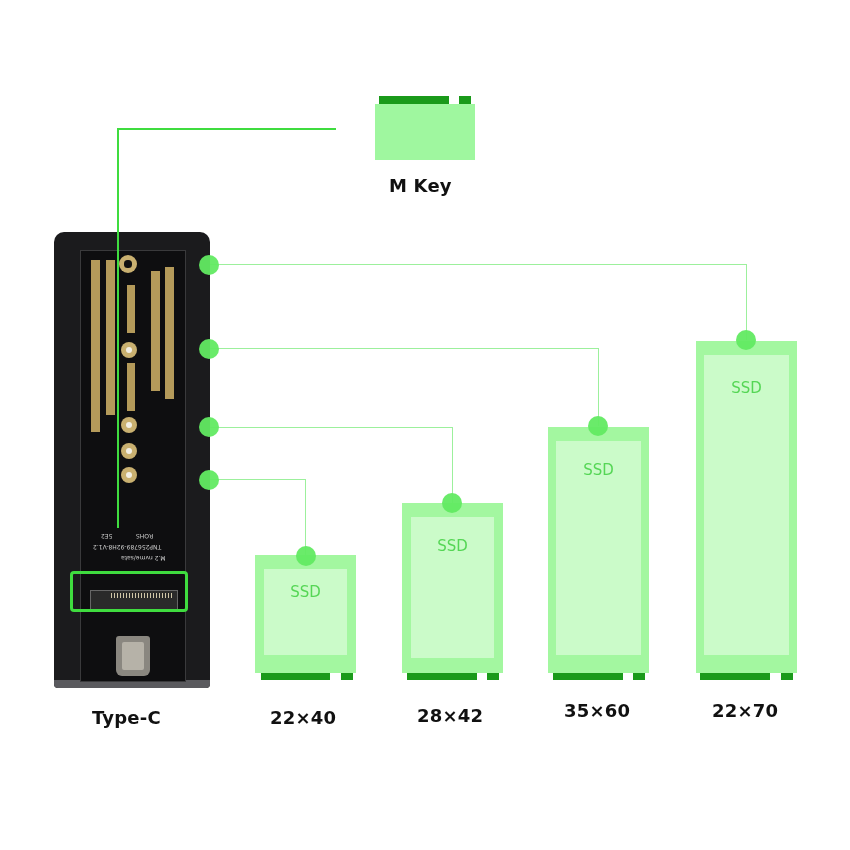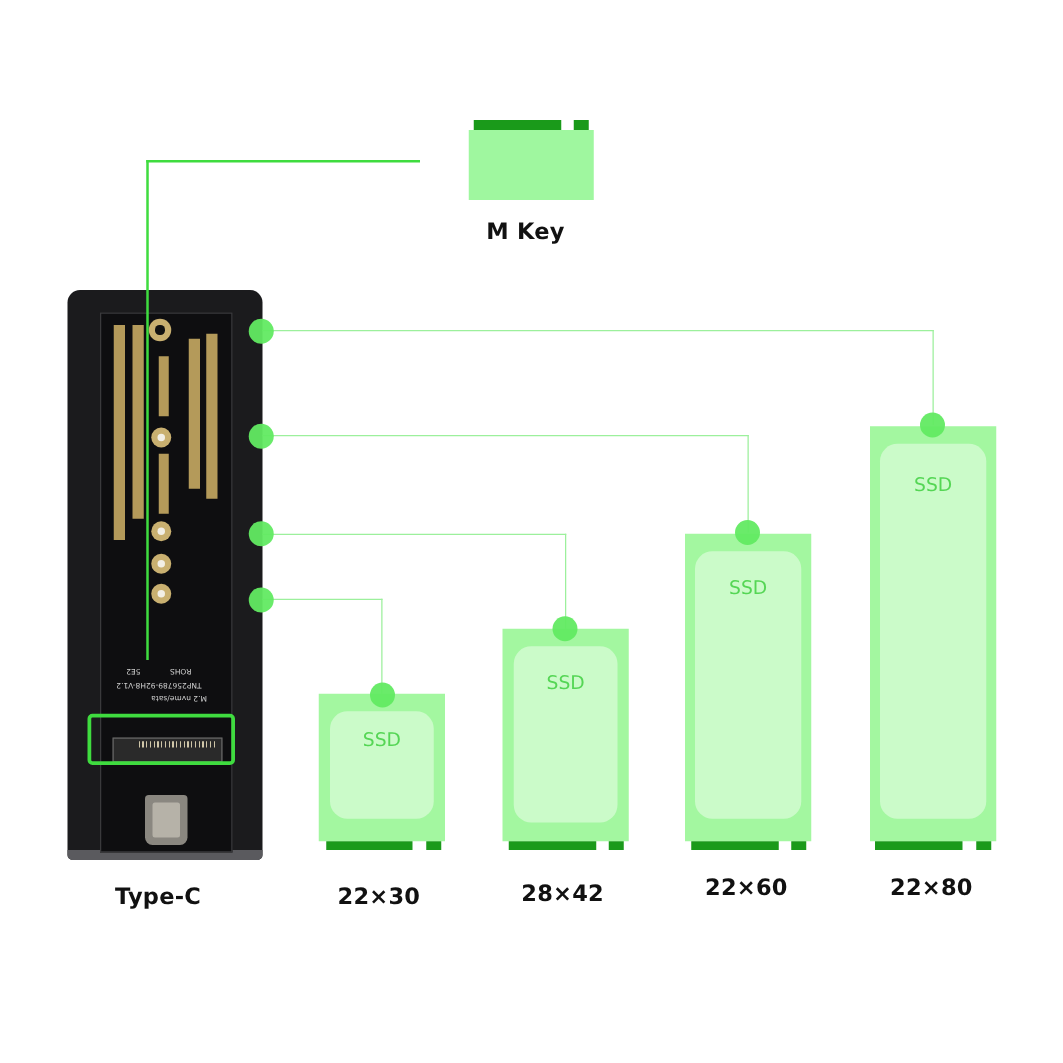--- a/index.html
+++ b/index.html
@@ -2,21 +2,21 @@
 <html><head>
 <meta charset="utf-8">
 <style>
   html, body { margin: 0; padding: 0; background: #ffffff; }
   body { width: 850px; height: 850px; position: relative; overflow: hidden; font-family: "Liberation Sans", sans-serif; }
   .abs { position: absolute; }
   .label { position: absolute; font-family: "DejaVu Sans", sans-serif; font-weight: bold; color: #111; font-size: 18px; letter-spacing: 0.2px; white-space: nowrap; }
   .mkey-board { background: #9ff79f; }
   .pin { background: #1a9a1a; }
   .ssd { position: absolute; background: #a3f7a0; }
-  .ssd-inner { position: absolute; background: #cbfbc9; border-radius: 14px; }
+  .ssd-inner { position: absolute; background: #cbfbc9; border-radius: 0; }
   .ssd-text { position: absolute; left: 0; right: 0; text-align: center; color: #55d655; font-family: "DejaVu Sans", sans-serif; font-size: 15px; }
   .dot { position: absolute; width: 20px; height: 20px; border-radius: 50%; background: #62ea62; opacity: 0.95; }
   .line-h { position: absolute; height: 1px; background: #9cf09c; }
   .line-v { position: absolute; width: 1px; background: #9cf09c; }
   
   .case { position: absolute; left: 54px; top: 232px; width: 156px; height: 456px; background: #1b1b1d; border-radius: 10px 10px 4px 4px; }
   .case-lip { position: absolute; left: 0; right: 0; bottom: 0; height: 8px; background: #5a5a5e; border-radius: 0 0 4px 4px; }
   .pcb { position: absolute; left: 80px; top: 250px; width: 104px; height: 430px; background: #0e0e10; border: 1px solid #3a3a3c; }
   .gold { position: absolute; background: #b49a5a; }
   .hole { position: absolute; border-radius: 50%; background: #c9b070; }
@@ -92,45 +92,45 @@
 <div class="dot" style="left:199px;top:470px;"></div>
 
 <div class="ssd" style="left:255px;top:555px;width:101px;height:118px;">
   <div class="ssd-inner" style="left:9px;top:14px;width:83px;height:86px;">
     <div class="ssd-text" style="top:14px;">SSD</div>
   </div>
 </div>
 <div class="abs pin" style="left:261px;top:673px;width:69px;height:7px;"></div>
 <div class="abs pin" style="left:341px;top:673px;width:12px;height:7px;"></div>
 <div class="dot" style="left:296px;top:546px;"></div>
-<div class="label" style="left:270px;top:707px;">22×30</div>
+<div class="label" style="left:270px;top:707px;">22×40</div>
 
 <div class="ssd" style="left:402px;top:503px;width:101px;height:170px;">
   <div class="ssd-inner" style="left:9px;top:14px;width:83px;height:141px;">
     <div class="ssd-text" style="top:20px;">SSD</div>
   </div>
 </div>
 <div class="abs pin" style="left:407px;top:673px;width:70px;height:7px;"></div>
 <div class="abs pin" style="left:487px;top:673px;width:12px;height:7px;"></div>
 <div class="dot" style="left:442px;top:493px;"></div>
 <div class="label" style="left:417px;top:705px;">28×42</div>
 
 <div class="ssd" style="left:548px;top:427px;width:101px;height:246px;">
   <div class="ssd-inner" style="left:8px;top:14px;width:85px;height:214px;">
     <div class="ssd-text" style="top:20px;">SSD</div>
   </div>
 </div>
 <div class="abs pin" style="left:553px;top:673px;width:70px;height:7px;"></div>
 <div class="abs pin" style="left:633px;top:673px;width:12px;height:7px;"></div>
 <div class="dot" style="left:588px;top:416px;"></div>
-<div class="label" style="left:564px;top:700px;">22×60</div>
+<div class="label" style="left:564px;top:700px;">35×60</div>
 
 <div class="ssd" style="left:696px;top:341px;width:101px;height:332px;">
   <div class="ssd-inner" style="left:8px;top:14px;width:85px;height:300px;">
     <div class="ssd-text" style="top:24px;">SSD</div>
   </div>
 </div>
 <div class="abs pin" style="left:700px;top:673px;width:70px;height:7px;"></div>
 <div class="abs pin" style="left:781px;top:673px;width:12px;height:7px;"></div>
 <div class="dot" style="left:736px;top:330px;"></div>
-<div class="label" style="left:712px;top:700px;">22×80</div>
+<div class="label" style="left:712px;top:700px;">22×70</div>
 
 <div class="label" style="left:92px;top:707px;">Type-C</div>
 
 </body></html>

